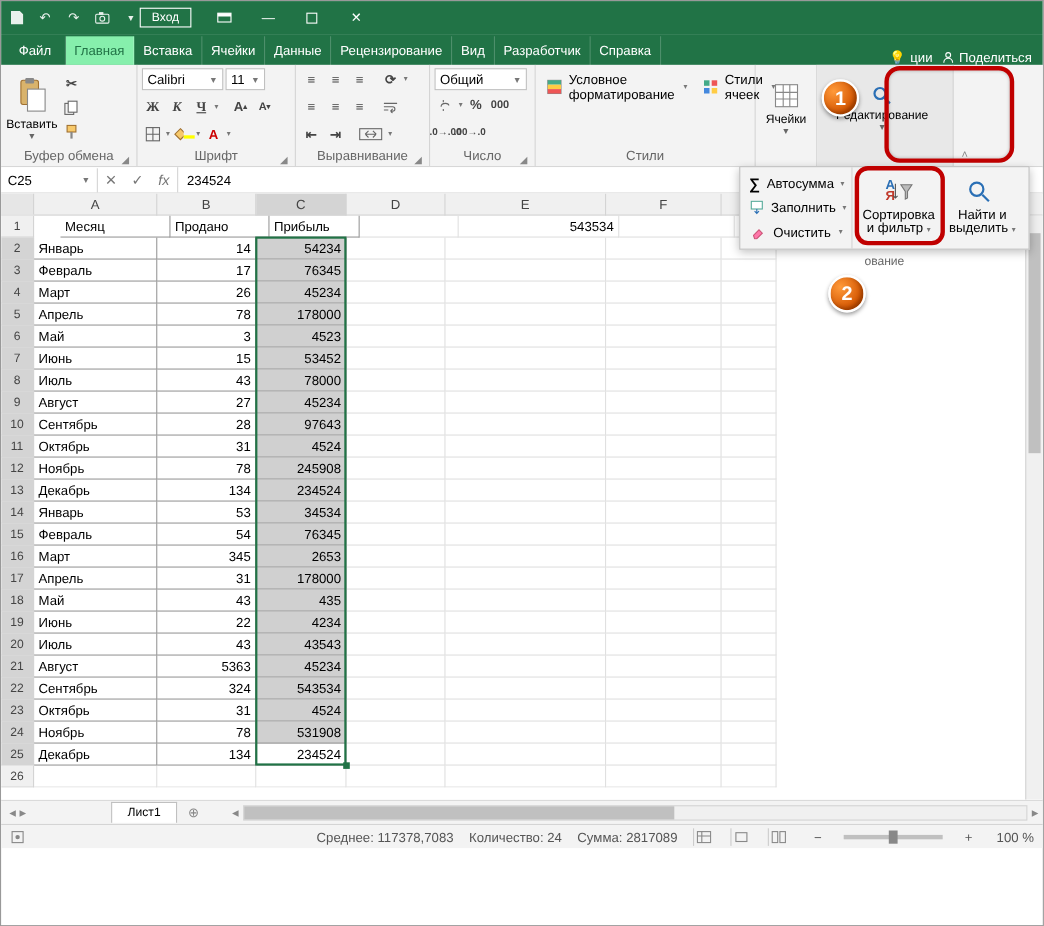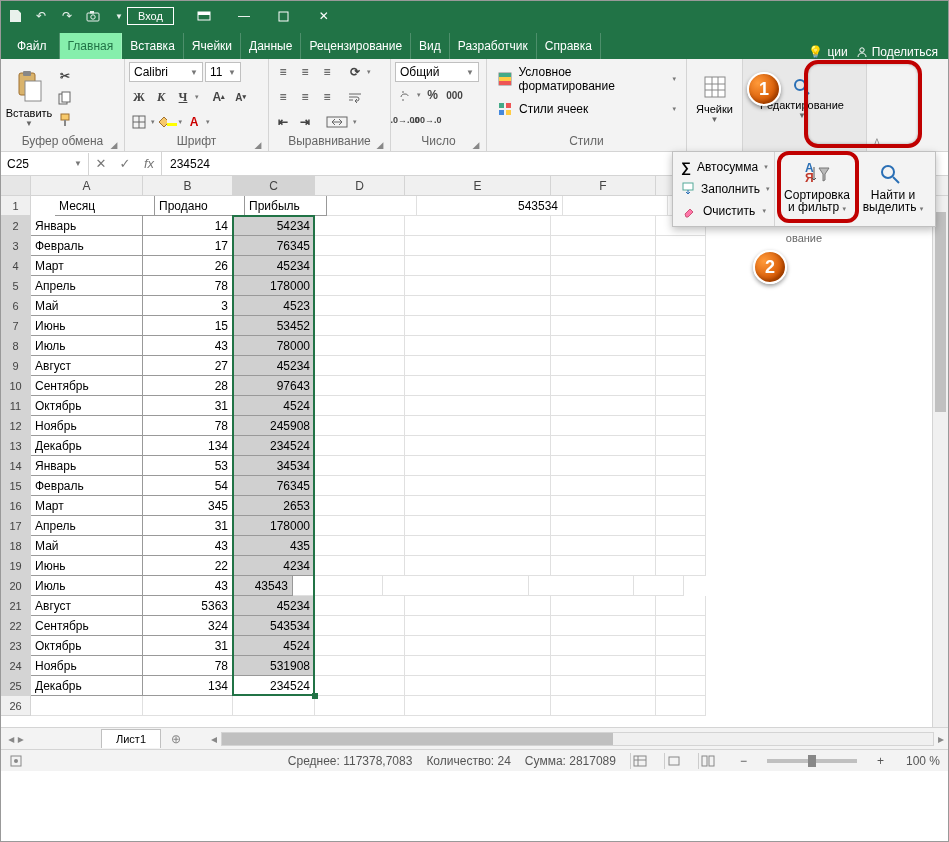--- a/index.html
+++ b/index.html
@@ -274,21 +274,21 @@
       </div>
       <div class="font-row">
         <span class="sm-btn" style="font-size:9px">.0→.00</span>
         <span class="sm-btn" style="font-size:9px">.00→.0</span>
       </div>
     </div>
     <div class="label"><span>Число</span><span class="launcher">◢</span></div>
   </div>
 
   <div class="rgroup" style="width:200px">
-    <div class="body" style="flex-direction:column;gap:2px;align-items:flex-start;width:100%">
+    <div class="body" style="flex-direction:row;gap:2px;align-items:flex-start;width:100%">
       <div class="dd-item" style="width:100%">
           <span class="dd-ic">
             <svg width="14" height="14">
               <rect x="1" y="1" width="12" height="12" fill="#fff" stroke="#888"></rect>
               <rect x="1" y="1" width="12" height="4" fill="#4a8"></rect>
               <rect x="1" y="5" width="12" height="4" fill="#fc4"></rect>
               <rect x="1" y="9" width="12" height="4" fill="#e55"></rect>
             </svg>
           </span>
           <span>Условное форматирование</span>
@@ -611,21 +611,21 @@
         <div class="cell b num sel" style="width: 82px;">4234</div>
         <div class="cell " style="width: 90px;"></div>
         <div class="cell " style="width: 146px;"></div>
         <div class="cell " style="width: 105px;"></div>
         <div class="cell " style="width: 50px;"></div>
       </div>
       <div class="row">
         <div class="rowh sel">20</div>
         <div class="cell b" style="width: 112px;">Июль</div>
         <div class="cell b num" style="width: 90px;">43</div>
-        <div class="cell b num sel" style="width: 60px;">43543</div>
+        <div class="cell b num sel" style="width: 82px;">43543</div>
         <div class="cell " style="width: 90px;"></div>
         <div class="cell " style="width: 146px;"></div>
         <div class="cell " style="width: 105px;"></div>
         <div class="cell " style="width: 50px;"></div>
       </div>
       <div class="row">
         <div class="rowh sel">21</div>
         <div class="cell b" style="width: 112px;">Август</div>
         <div class="cell b num" style="width: 90px;">5363</div>
         <div class="cell b num sel" style="width: 82px;">45234</div>

